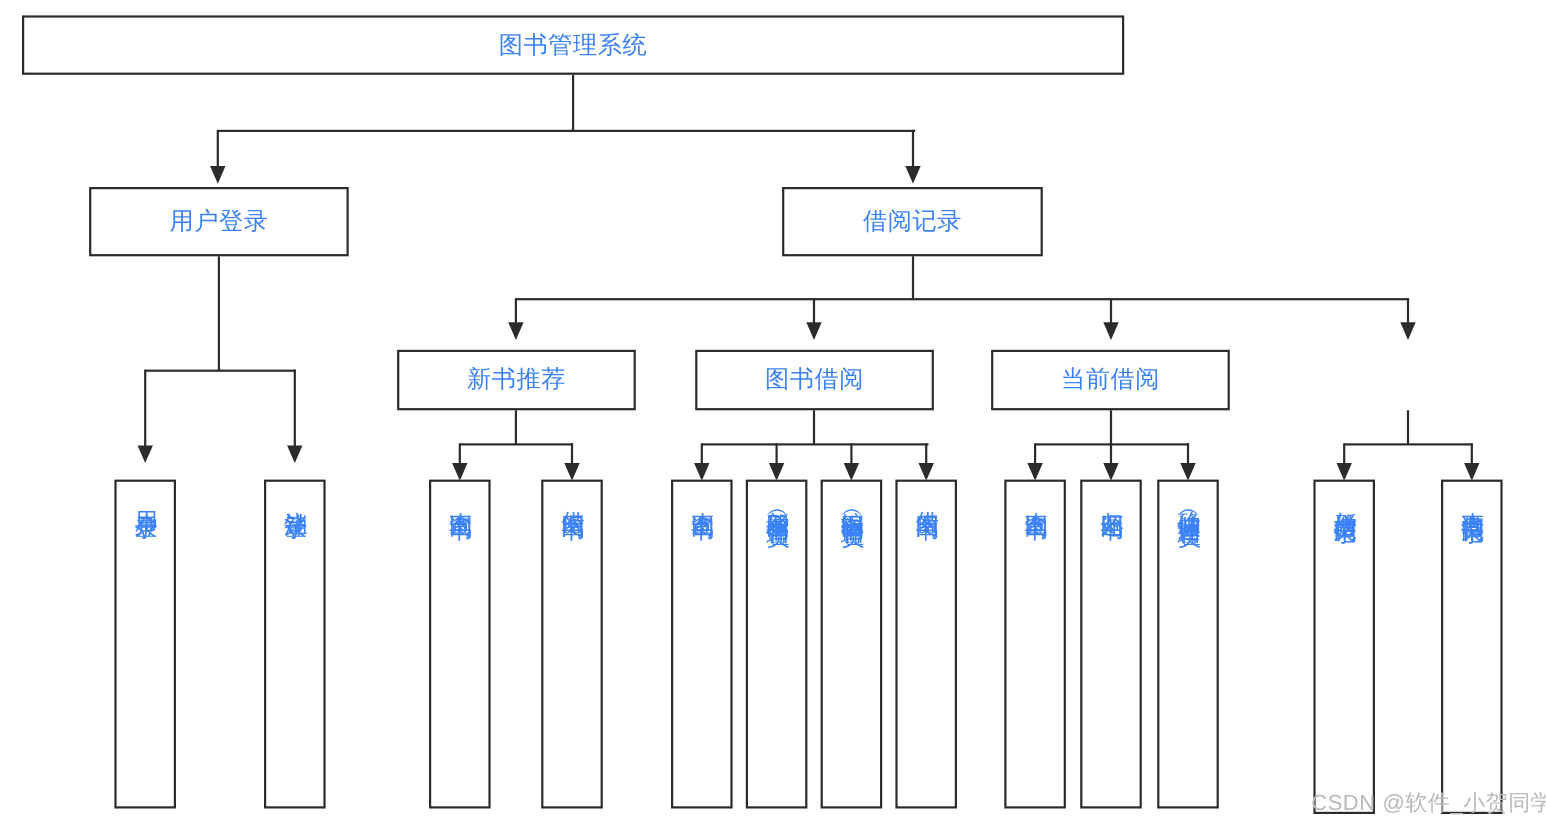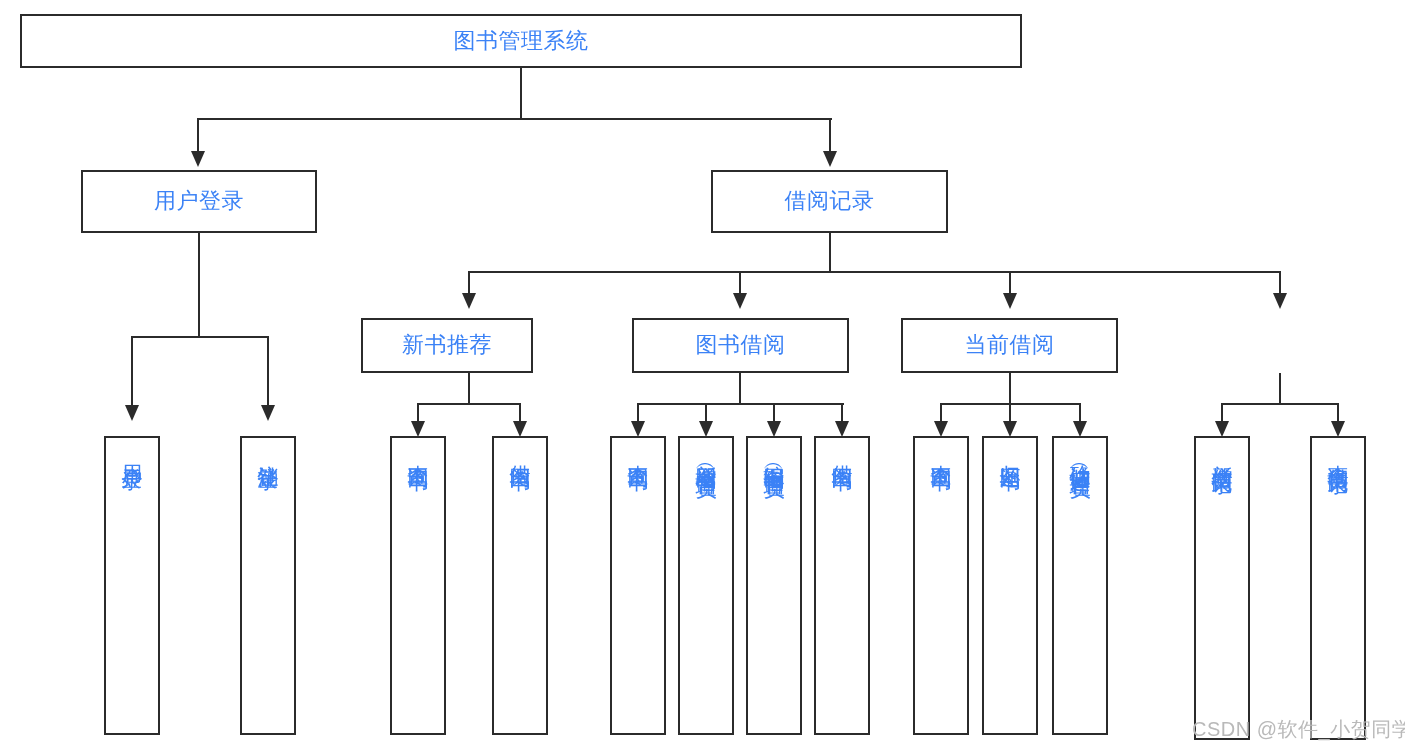--- a/index.html
+++ b/index.html
@@ -119,21 +119,21 @@
   <div class="edge h" style="left:469px; top:271px; width:812px; height:2px;"></div>
   <div class="edge v" style="left:468px; top:271px; width:2px; height:23px;"></div>
   <div class="arrow" style="left:462px; top:293px;"></div>
   <div class="edge v" style="left:739px; top:271px; width:2px; height:23px;"></div>
   <div class="arrow" style="left:733px; top:293px;"></div>
   <div class="edge v" style="left:1009px; top:271px; width:2px; height:23px;"></div>
   <div class="arrow" style="left:1003px; top:293px;"></div>
   <div class="edge v" style="left:1279px; top:271px; width:2px; height:23px;"></div>
   <div class="arrow" style="left:1273px; top:293px;"></div>
 
-  <div class="node horiz" style="left:361px; top:318px; width:172px; height:55px;">
+  <div class="node horiz" style="left:361px; top:318px; width:217px; height:55px;">
     <span class="label">新书推荐</span>
   </div>
   <div class="node horiz" style="left:901px; top:318px; width:217px; height:55px;">
     <span class="label">当前借阅</span>
   </div>
   <div class="node horiz" style="left:632px; top:318px; width:217px; height:55px;">
     <span class="label">图书借阅</span>
   </div>
 
   <div class="edge v" style="left:468px; top:373px; width:2px; height:31px;"></div>

